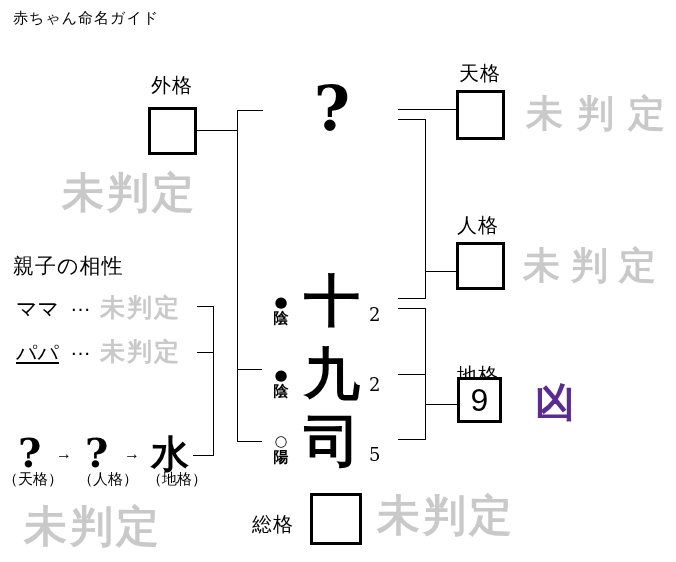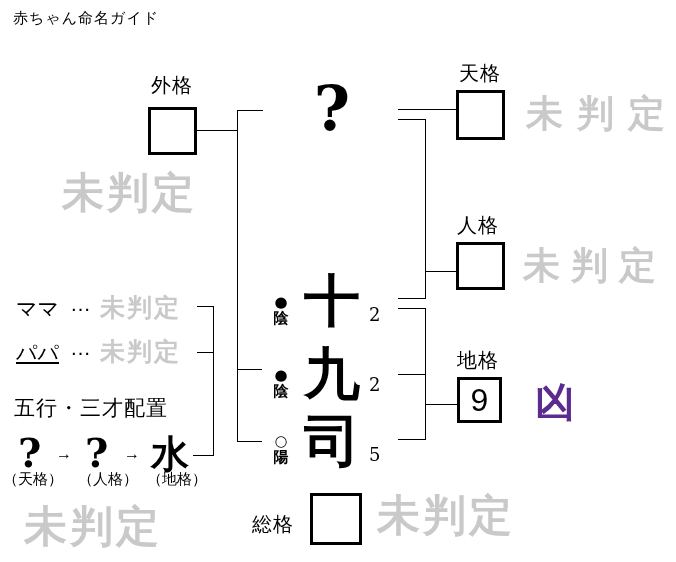--- a/index.html
+++ b/index.html
@@ -87,21 +87,21 @@
   <div class="frame-label" style="left:459px;top:60px;">天格</div>
   <div class="fbox" style="left:456px;top:90px;width:49px;height:50px;">
     <span></span>
   </div>
 
   <div class="frame-label" style="left:457px;top:212px;">人格</div>
   <div class="fbox" style="left:456px;top:242px;width:49px;height:48px;">
     <span></span>
   </div>
 
-  <div class="frame-label" style="left:457px;top:347px;">地格</div>
+  <div class="frame-label" style="left:457px;top:362px;">地格</div>
   <div class="fbox" style="left:457px;top:377px;width:45px;height:46px;font-size:32px;">
     <span>9</span>
   </div>
   <div class="kyou" style="left:535px;top:382px;color:#5b2b8f;">凶</div>
 
   <div class="frame-label" style="left:252px;top:511px;">総格</div>
   <div class="fbox" style="left:310px;top:493px;width:52px;height:52px;">
     <span></span>
   </div>
 
@@ -121,33 +121,33 @@
   <div class="bigkanji" style="left:303px;top:345px;font-size:56px;">九</div>
   <div class="stroke-num" style="left:369px;top:376px;">2</div>
 
   <div class="marker" style="left:270px;top:433px;">
     <span class="sym">○</span>
     <span class="lab">陽</span>
   </div>
   <div class="bigkanji" style="left:303px;top:412px;font-size:56px;">司</div>
   <div class="stroke-num" style="left:369px;top:446px;">5</div>
 
+  <div class="left-heading" style="left:13px;top:252px;">親子の相性</div>
 
   <div>
     <span class="row-label" style="left:16px;top:295px;">ママ</span>
     <span class="row-dots" style="left:70px;top:292px;">…</span>
     <span class="wm-small" style="left:100px;top:295px;">未判定</span>
   </div>
   <div>
     <span class="row-label" style="left:16px;top:339px;text-decoration:underline;">パパ</span>
     <span class="row-dots" style="left:70px;top:336px;">…</span>
     <span class="wm-small" style="left:100px;top:339px;">未判定</span>
   </div>
 
-  <div class="left-heading" style="left:14px;top:394px;">五行・三才配置</div>
 
   <div class="elem elem-q" style="left:18px;top:433px;">?</div>
   <div class="arrow" style="left:56px;top:446px;">→</div>
   <div class="elem elem-q" style="left:85px;top:433px;">?</div>
   <div class="arrow" style="left:124px;top:446px;">→</div>
   <div class="elem" style="left:151px;top:435px;">水</div>
 
   <div class="caption" style="left:3px;top:470px;">（天格）</div>
   <div class="caption" style="left:78px;top:470px;">（人格）</div>
   <div class="caption" style="left:147px;top:470px;">（地格）</div>

